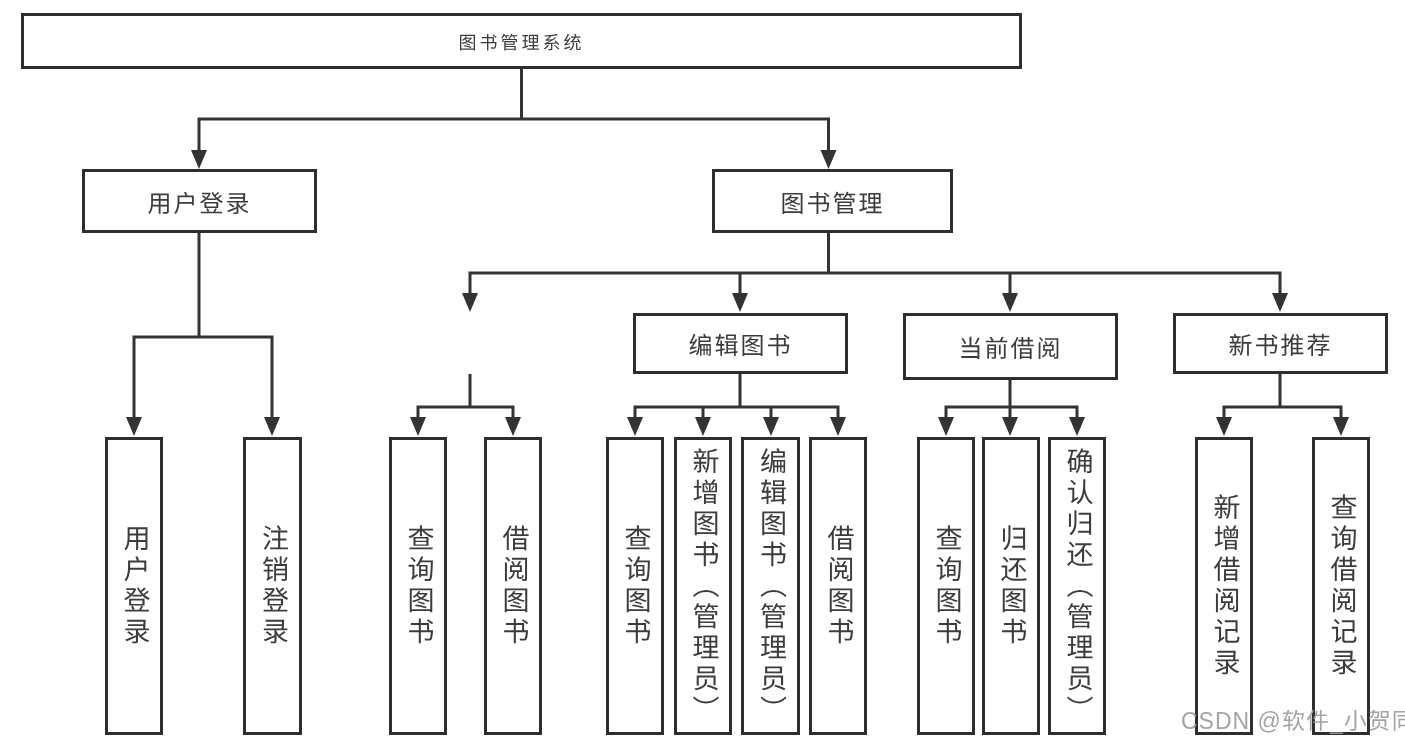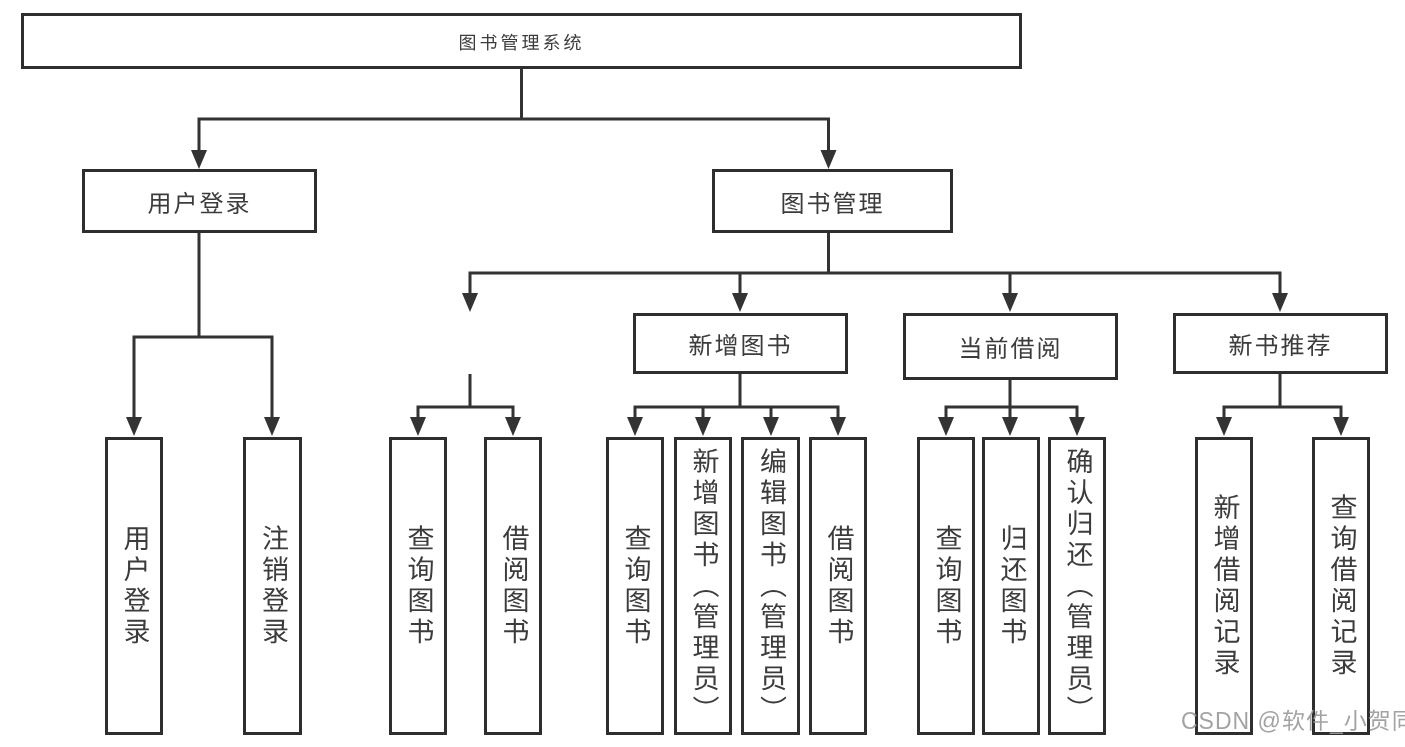--- a/index.html
+++ b/index.html
@@ -93,21 +93,21 @@
   </div>
 
   <div class="box" style="left:82px;top:169px;width:235px;height:64px">
     <span class="h-lbl">用户登录</span>
   </div>
   <div class="box" style="left:712px;top:169px;width:241px;height:64px">
     <span class="h-lbl">图书管理</span>
   </div>
 
   <div class="box" style="left:633px;top:313px;width:215px;height:61px">
-    <span class="h-lbl">新增图书</span>
+    <span class="h-lbl">编辑图书</span>
   </div>
   <div class="box" style="left:903px;top:313px;width:215px;height:67px">
     <span class="h-lbl">当前借阅</span>
   </div>
   <div class="box" style="left:1173px;top:313px;width:215px;height:61px">
     <span class="h-lbl">新书推荐</span>
   </div>
 
   <div class="box v-box" style="left:105px;top:437px;width:58px;height:298px">
     <span class="v-lbl">用户登录</span>

